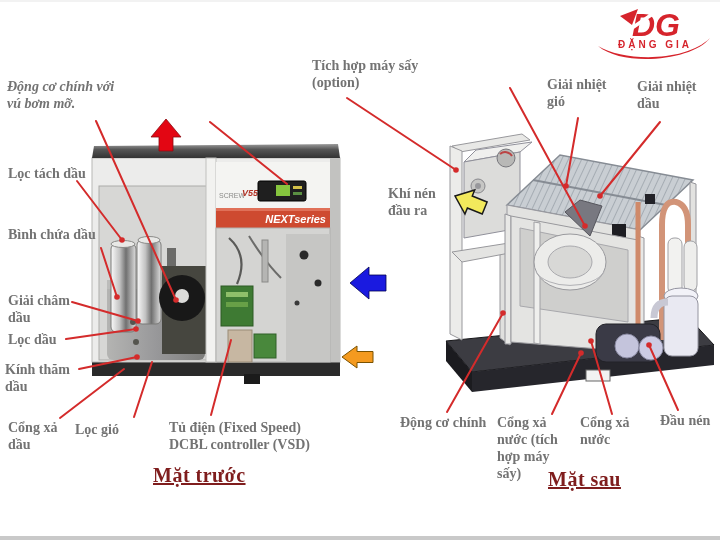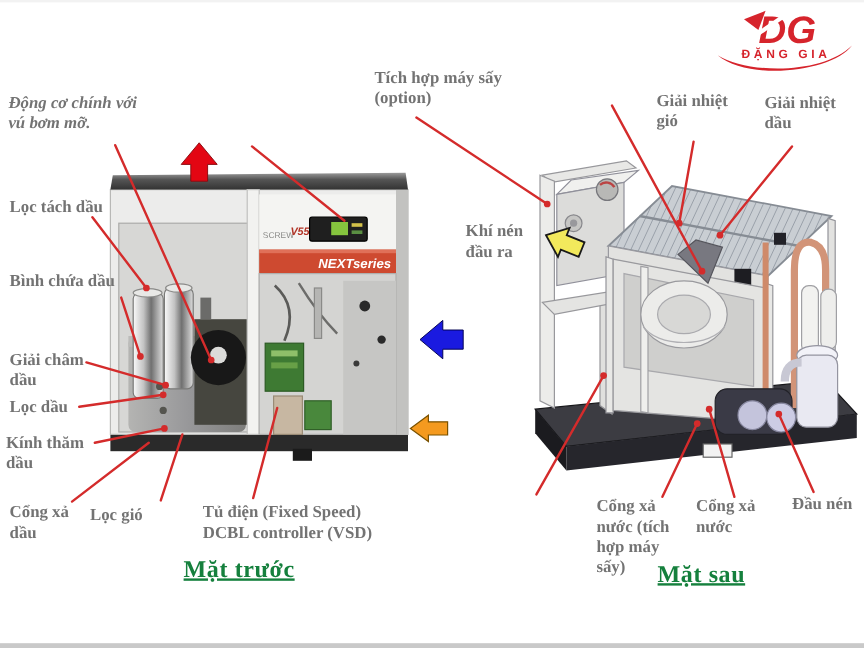--- a/index.html
+++ b/index.html
@@ -1,19 +1,19 @@
 <!DOCTYPE html>
 <html><head>
 <meta charset="utf-8">
 <style>
   html,body{margin:0;padding:0;background:#fff;}
   .canvas{position:relative;width:720px;height:540px;background:#ffffff;overflow:hidden;
           font-family:"Liberation Serif","DejaVu Serif",serif;}
   .lbl{position:absolute;font-weight:bold;font-size:14px;line-height:1.22;color:#737373;}
-  .caption{position:absolute;font-weight:bold;font-size:20px;color:#15803d;
+  .caption{position:absolute;font-weight:bold;font-size:20px;color:#7f1d1d;
            text-decoration:underline;letter-spacing:0.5px;}
   .logo{position:absolute;top:4px;right:4px;width:122px;height:58px;}
   .art{position:absolute;left:0;top:0;}
   .topline{position:absolute;left:0;top:0;width:720px;height:2px;background:#f2f2f2;}
   .bottomband{position:absolute;left:0;bottom:0;width:720px;height:4px;background:#c9c9c9;}
 </style>
 </head>
 <body>
 
 <div class="canvas">
@@ -206,19 +206,20 @@
   <div class="lbl" style="left:5px;top:361px;width:82px;">Kính thăm dầu</div>
   <div class="lbl" style="left:8px;top:419px;width:62px;">Cổng xả dầu</div>
   <div class="lbl" style="left:75px;top:421px;width:70px;">Lọc gió</div>
   <div class="lbl" style="left:169px;top:419px;width:158px;">Tủ điện (Fixed Speed) DCBL controller (VSD)</div>
   <div class="caption" style="left:153px;top:464px;">Mặt trước</div>
 
   <div class="lbl" style="left:312px;top:57px;width:122px;">Tích hợp máy sấy (option)</div>
   <div class="lbl" style="left:547px;top:76px;width:68px;">Giải nhiệt gió</div>
   <div class="lbl" style="left:388px;top:185px;width:60px;">Khí nén đầu ra</div>
   <div class="lbl" style="left:637px;top:78px;width:68px;">Giải nhiệt dầu</div>
+  <div class="lbl" style="left:400px;top:414px;width:110px;">Động cơ chính</div>
   <div class="lbl" style="left:497px;top:414px;width:80px;">Cổng xả nước (tích hợp máy sấy)</div>
   <div class="lbl" style="left:580px;top:414px;width:62px;">Cổng xả nước</div>
   <div class="lbl" style="left:660px;top:412px;width:60px;">Đầu nén</div>
   <div class="caption" style="left:548px;top:468px;">Mặt sau</div>
 
   <div class="bottomband"></div>
 </div>
 
 </body></html>

